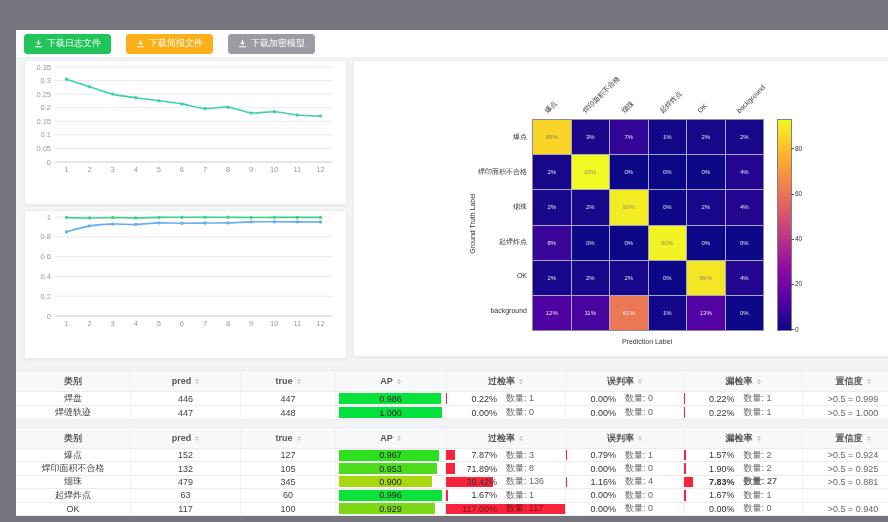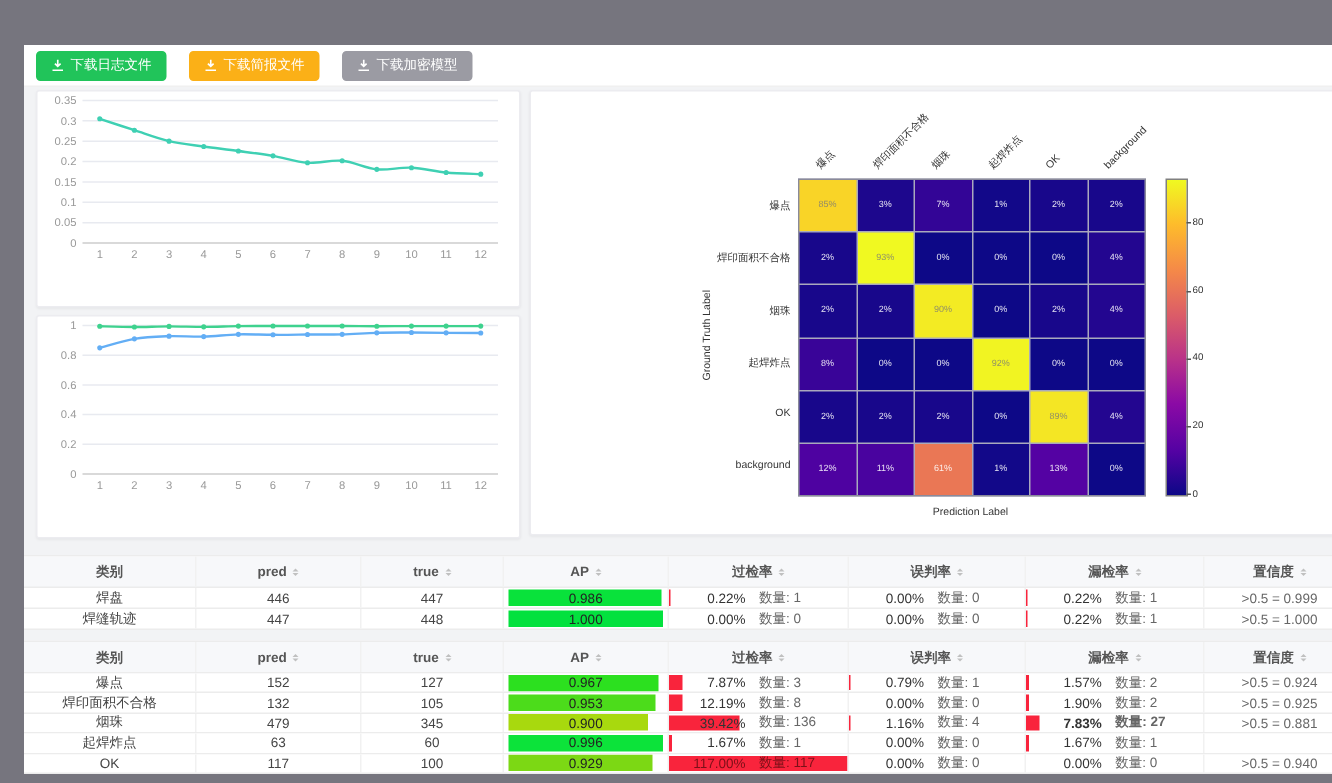--- a/index.html
+++ b/index.html
@@ -451,21 +451,21 @@
           <div class="tcell" style="width: 110px;">132</div>
           <div class="tcell" style="width: 95px;">105</div>
           <div class="tcell" style="width: 110px;">
             <span class="apwrap">
               <span class="apbar" style="width:95.3%;background:#4cdc1b"></span>
               <span class="aptext">0.953</span>
             </span>
           </div>
           <div class="tcell" style="width: 120px;">
             <span class="ratebar" style="width:7.62%;background:#f9243c"></span>
-            <span class="pct">12.19%</span>
+            <span class="pct">71.89%</span>
             <span class="cnt">数量: 8</span>
           </div>
           <div class="tcell" style="width: 118px;">
             <span class="pct">0.00%</span>
             <span class="cnt">数量: 0</span>
           </div>
           <div class="tcell" style="width: 119px;">
             <span class="ratebar" style="width:1.9%;background:#f9243c"></span>
             <span class="pct">1.90%</span>
             <span class="cnt">数量: 2</span>

